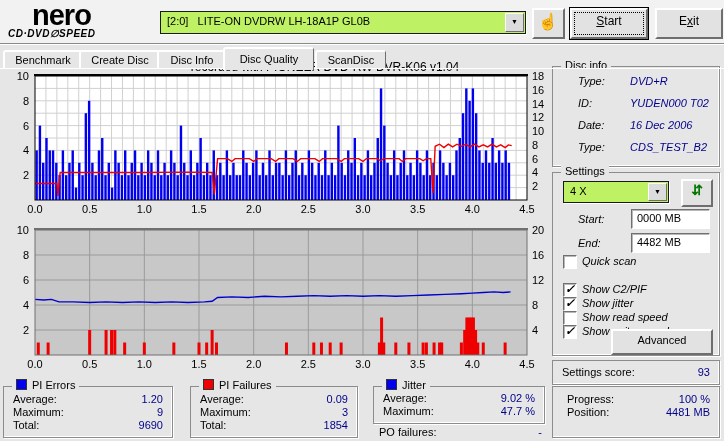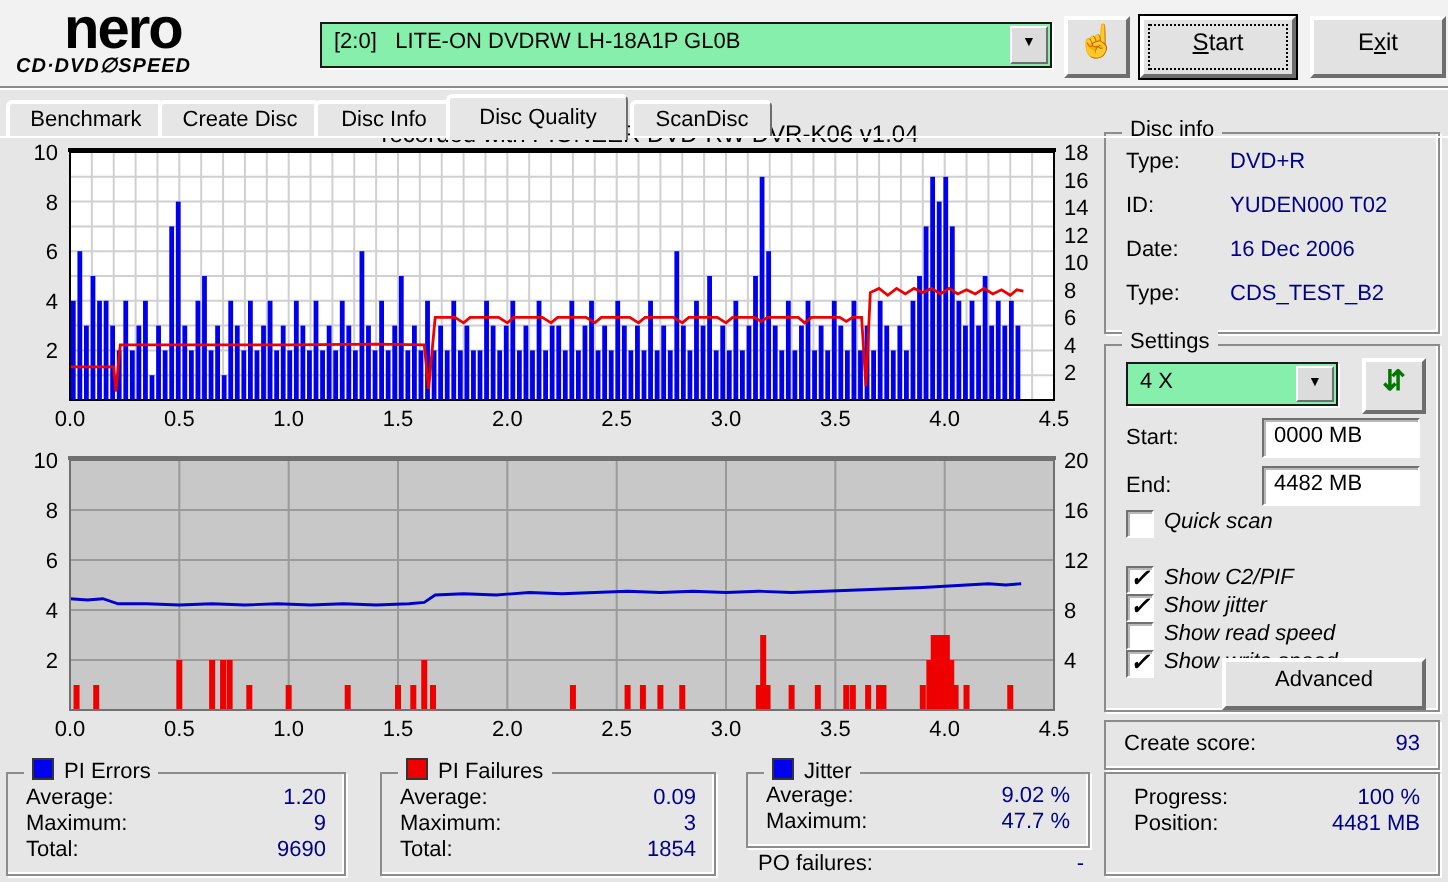--- a/index.html
+++ b/index.html
@@ -7,21 +7,21 @@
     width:724px;height:441px;position:relative;overflow:hidden;
     background:#e6e6e6;font-family:"Liberation Sans",sans-serif;font-size:11px;color:#000;
     -webkit-font-smoothing:none;
   }
   
   .topbar{position:absolute;left:0;top:0;width:724px;height:43px;background:#f2f2f2;
     border-bottom:1px solid #8a8a8a;box-shadow:0 1px 0 #ffffff;}
   .logo{position:absolute;left:8px;top:1px;line-height:1;}
   .logo .l1{font-size:29px;font-weight:bold;letter-spacing:-1px;padding-left:24px;}
   .logo .l2{font-size:10px;font-weight:bold;font-style:italic;letter-spacing:0.5px;margin-top:-1px;}
-  .combo{position:absolute;background:#86efac;border:1px solid #1a1a1a;box-shadow:1px 1px 0 #ffffff;text-decoration:underline;}
+  .combo{position:absolute;background:#bef264;border:1px solid #1a1a1a;box-shadow:1px 1px 0 #ffffff;text-decoration:underline;}
   .combo .val{position:absolute;left:6px;top:3px;right:20px;white-space:pre;overflow:hidden;}
   .combo .drop{position:absolute;right:1px;top:1px;bottom:1px;width:17px;background:#dcdcdc;
     border:1px solid;border-color:#fff #6e6e6e #6e6e6e #fff;text-align:center;font-size:7px;line-height:16px;color:#000;}
   .drive-combo{left:160px;top:11px;width:364px;height:21px;}
   .btn{background:#e2e2e2;border:2px solid;border-color:#ffffff #6e6e6e #6e6e6e #ffffff;
     text-align:center;position:absolute;font-size:12px;}
   .btn .ak{text-decoration:underline;}
   .btn-hand{left:532px;top:8px;width:29px;height:27px;font-size:16px;line-height:23px;color:#d8a800;}
   .btn-start{left:570px;top:8px;width:74px;height:27px;line-height:22px;box-shadow:0 0 0 1px #000;
     outline:1px dotted #000;outline-offset:-5px;}
@@ -38,21 +38,21 @@
   #chart-pi-errors{top:60px;}
   #chart-pif-jitter{top:222px;}
   
   .group{position:absolute;border:1px solid #8c8c8c;box-shadow:1px 1px 0 #fff, inset -1px -1px 0 #fff;}
   .group .legend{position:absolute;top:-8px;left:8px;background:#e6e6e6;padding:0 4px;white-space:nowrap;}
   .legend .sq{display:inline-block;width:9px;height:9px;margin-right:5px;vertical-align:-1px;border:1px solid #333;}
   .row{position:absolute;left:0;right:0;height:13px;}
   .row .lab{position:absolute;left:9px;top:0;}
   .row .val{position:absolute;right:9px;top:0;color:#00008a;text-align:right;white-space:pre;}
   
-  .kvrow{position:absolute;left:0;right:0;height:14px;}
+  .kvrow{position:absolute;left:15px;right:0;height:14px;font-style:italic;}
   .kvrow .lab{position:absolute;left:10px;}
   .kvrow .val{position:absolute;left:62px;color:#00008a;white-space:nowrap;}
   
   .field{position:absolute;background:#fff;border:1px solid;border-color:#707070 #fff #fff #707070;
     box-shadow:inset 1px 1px 0 #b8b8b8;padding:2px 0 0 5px;}
   .cbrow{position:absolute;left:10px;right:6px;height:14px;font-style:italic;}
   .cb{position:absolute;left:0;top:0;width:12px;height:12px;background:#fff;border:1px solid;
     border-color:#707070 #fff #fff #707070;box-shadow:inset 1px 1px 0 #b8b8b8;}
   .cb.on::after{content:"\2713";position:absolute;left:1px;top:-2px;font-size:12px;font-weight:bold;color:#000;}
   .cbrow .cblab{position:absolute;left:19px;top:0;}
@@ -448,21 +448,21 @@
   </div>
   <div class="cbrow" style="top:152px">
     <span class="cb on"></span>
     <span class="cblab">Show write speed</span>
   </div>
   <div class="btn btn-advanced" style="left:58px;top:156px;width:98px;height:22px;position:absolute">Advanced</div>
 </div>
 
 <div class="group" style="left:552px;top:360px;width:166px;height:23px">
   <div class="row" style="top:5px">
-    <span class="lab">Create score:</span>
+    <span class="lab">Settings score:</span>
     <span class="val">93</span>
   </div>
 </div>
 
 <div class="group" style="left:3px;top:386px;width:168px;height:50px">
   <div class="legend"><span class="sq" style="background-color: rgb(0, 0, 238);"></span><span>PI Errors</span></div>
   <div class="row" style="top:6px">
       <span class="lab">Average:</span>
       <span class="val">1.20</span>
     </div>

